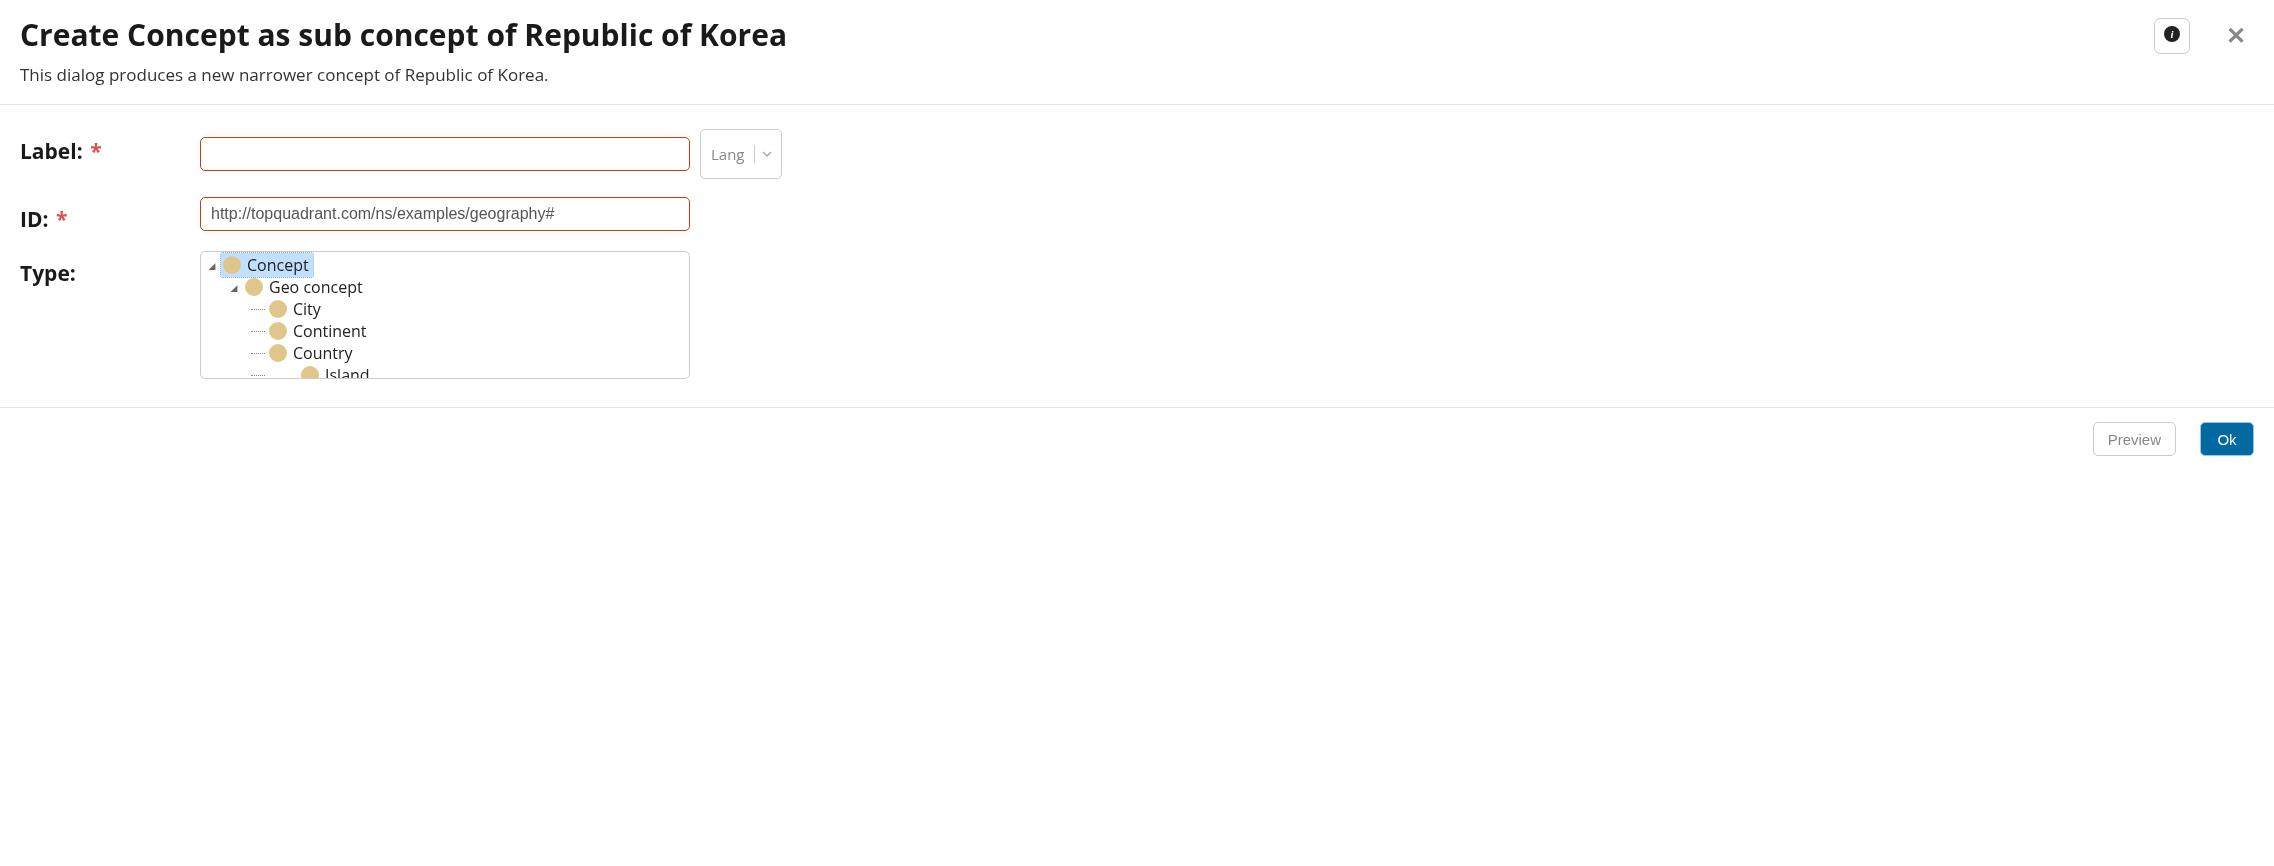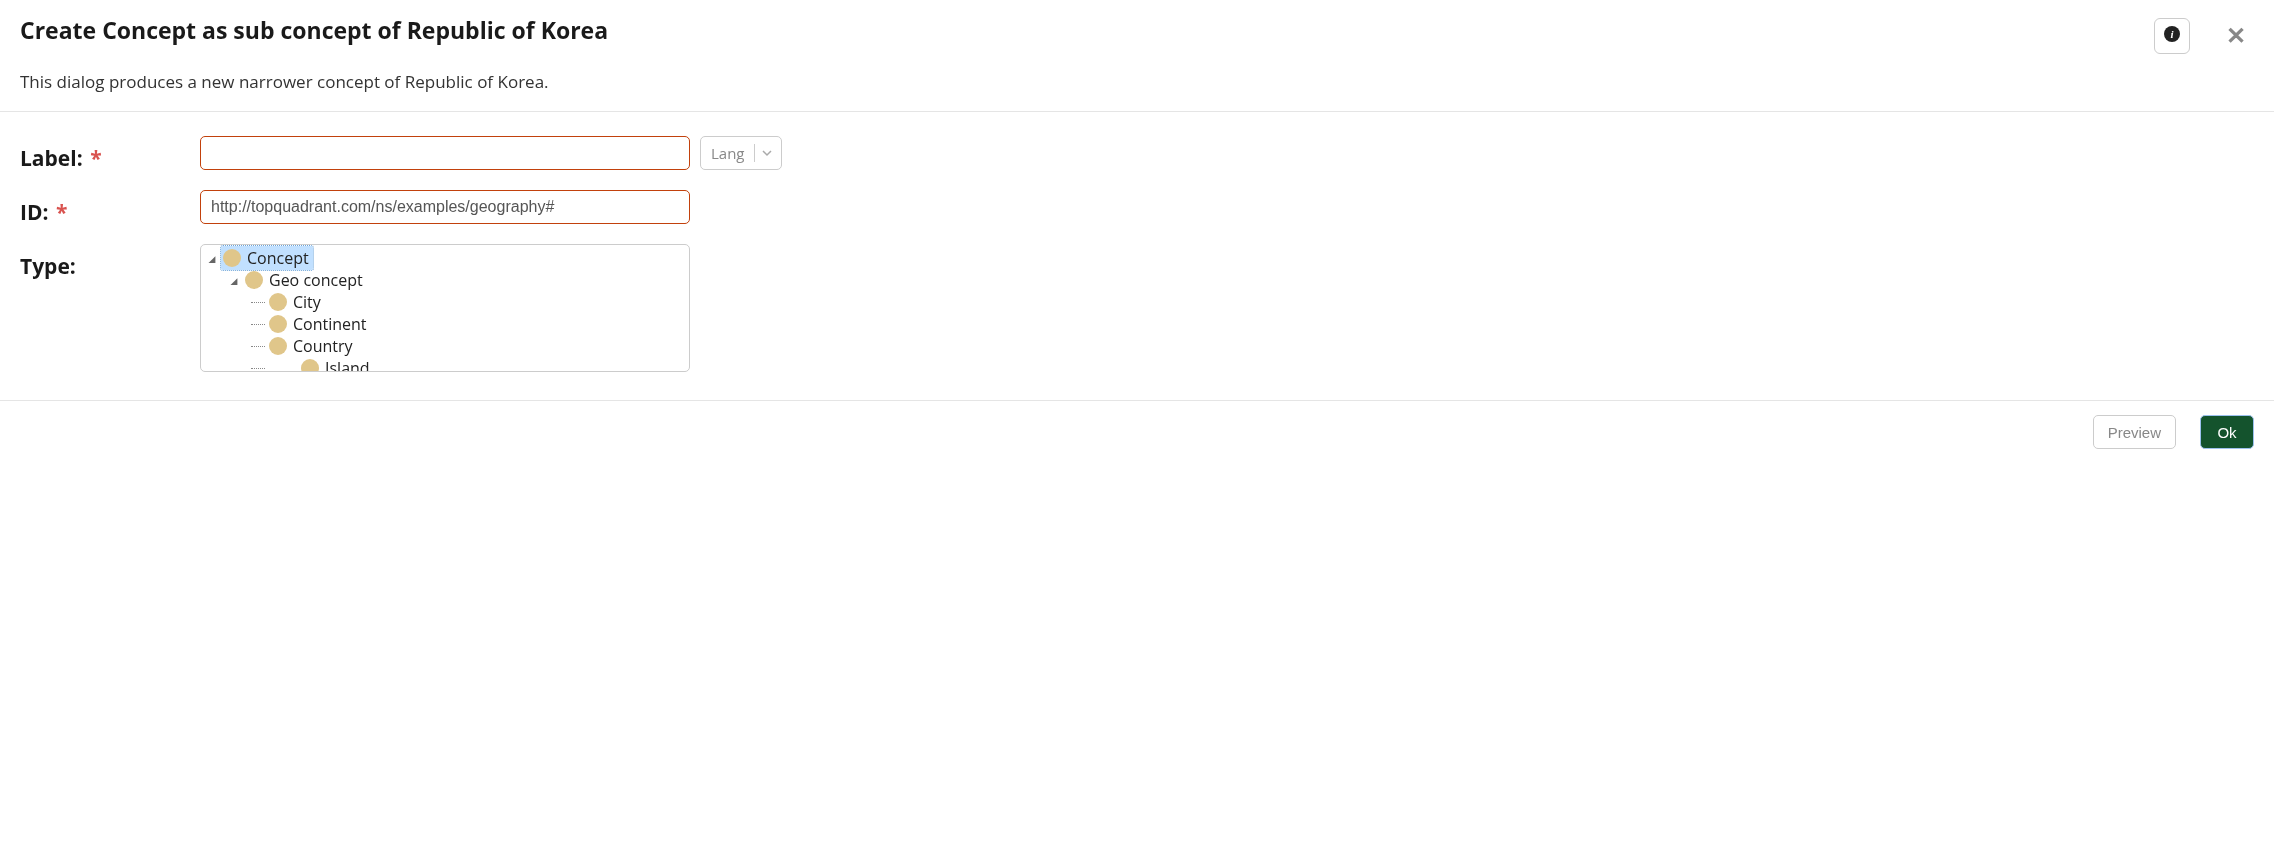--- a/index.html
+++ b/index.html
@@ -15,24 +15,24 @@
     .dialog-header {
       display: flex;
       align-items: flex-start;
       padding: 14px 20px 18px 20px;
       border-bottom: 1px solid #e5e5e5;
     }
     .header-text {
       flex: 1;
     }
     .dialog-title {
-      font-size: 23px;
+      font-size: 30px;
       font-weight: 700;
       color: #1a1a1a;
-      margin-bottom: 24px;
+      margin-bottom: 8px;
     }
     .dialog-subtitle {
       font-size: 17px;
       color: #333;
       font-weight: 400;
     }
     .header-actions {
       display: flex;
       align-items: center;
       gap: 28px;
@@ -89,21 +89,21 @@
       height: 34px;
       border: 1px solid #c2410c;
       border-radius: 5px;
       padding: 0 10px;
       font-size: 16px;
       color: #555;
       outline: none;
     }
     .lang-select {
       width: 82px;
-      height: 34px;
+      height: 50px;
       border: 1px solid #ccc;
       border-radius: 5px;
       display: flex;
       align-items: center;
       padding: 0 8px 0 10px;
       cursor: pointer;
       background: #fff;
     }
     .lang-text {
       color: #888;
@@ -178,21 +178,21 @@
       padding: 0 14px;
       font-size: 15px;
       cursor: pointer;
     }
     .btn-preview {
       background: #fff;
       border: 1px solid #ccc;
       color: #888;
     }
     .btn-ok {
-      background: #14532d;
+      background: #0369a1;
       border: 1px solid #9dc1ee;
       color: #fff;
       min-width: 54px;
     }
   </style>
 </head>
 <body>
 
 <div class="dialog">
 

